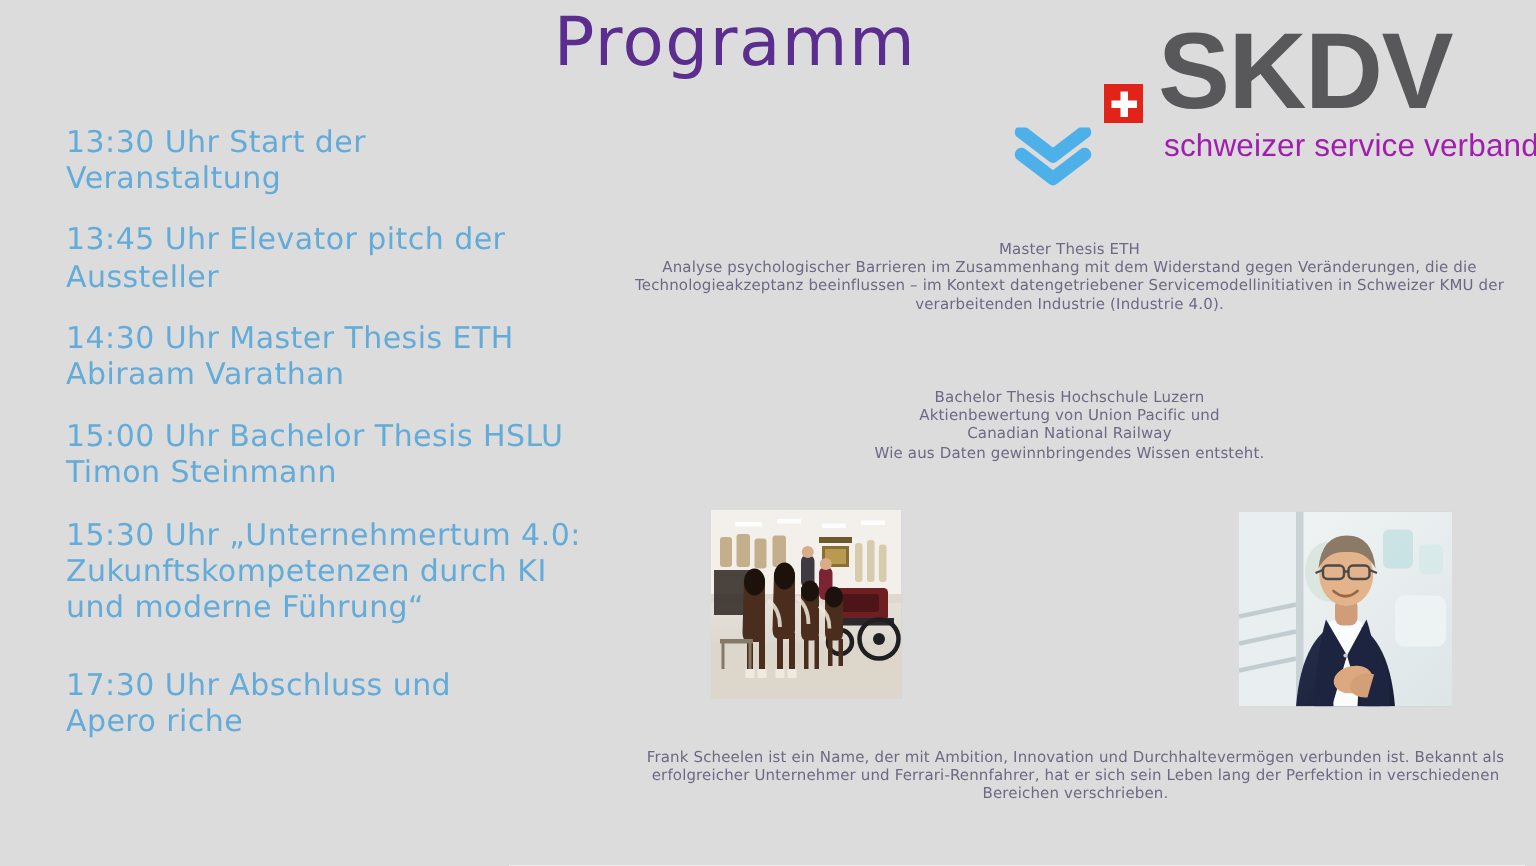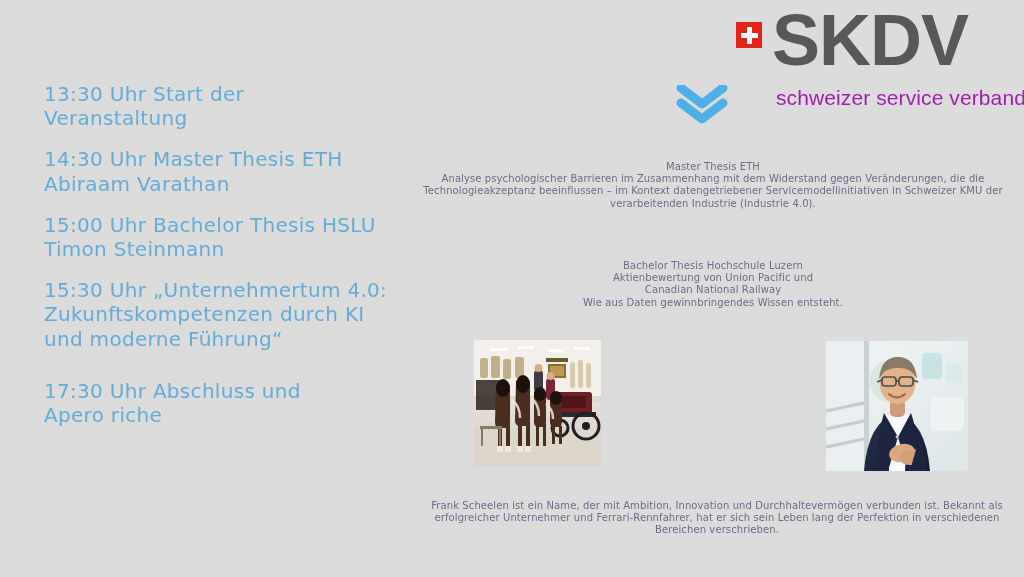--- a/index.html
+++ b/index.html
@@ -56,21 +56,21 @@
     left: 736px;
     top: 6px;
     width: 272px;
     height: 104px;
   }
   #skdv-row {
     position: absolute;
     left: 0;
     top: 0;
     display: flex;
-    align-items: flex-start;
+    align-items: flex-end;
     height: 76px;
   }
   #swiss-cross {
     width: 26px;
     height: 26px;
     background: #e2231a;
     position: relative;
     margin-right: 10px;
     margin-top: 16px;
     flex: none;
@@ -139,24 +139,27 @@
   #photo-carriage { left: 474px; top: 340px; width: 127px; height: 126px; }
   #photo-speaker  { left: 826px; top: 341px; width: 142px; height: 130px; }
 
   .photo svg { display: block; width: 100%; height: 100%; }
 </style>
 </head>
 <body>
 
 <div id="slide">
 
+  <div id="page-title">Programm</div>
 
   <div id="agenda">
     <div class="agenda-item">13:30 Uhr Start der
 Veranstaltung</div>
+    <div class="agenda-item">13:45 Uhr Elevator pitch der
+Aussteller</div>
     <div class="agenda-item">14:30 Uhr Master Thesis ETH
 Abiraam Varathan</div>
     <div class="agenda-item">15:00 Uhr Bachelor Thesis HSLU
 Timon Steinmann</div>
     <div class="agenda-item tall">15:30 Uhr „Unternehmertum 4.0:
 Zukunftskompetenzen durch KI
 und moderne Führung“</div>
     <div class="agenda-item">17:30 Uhr Abschluss und
 Apero riche</div>
   </div>

